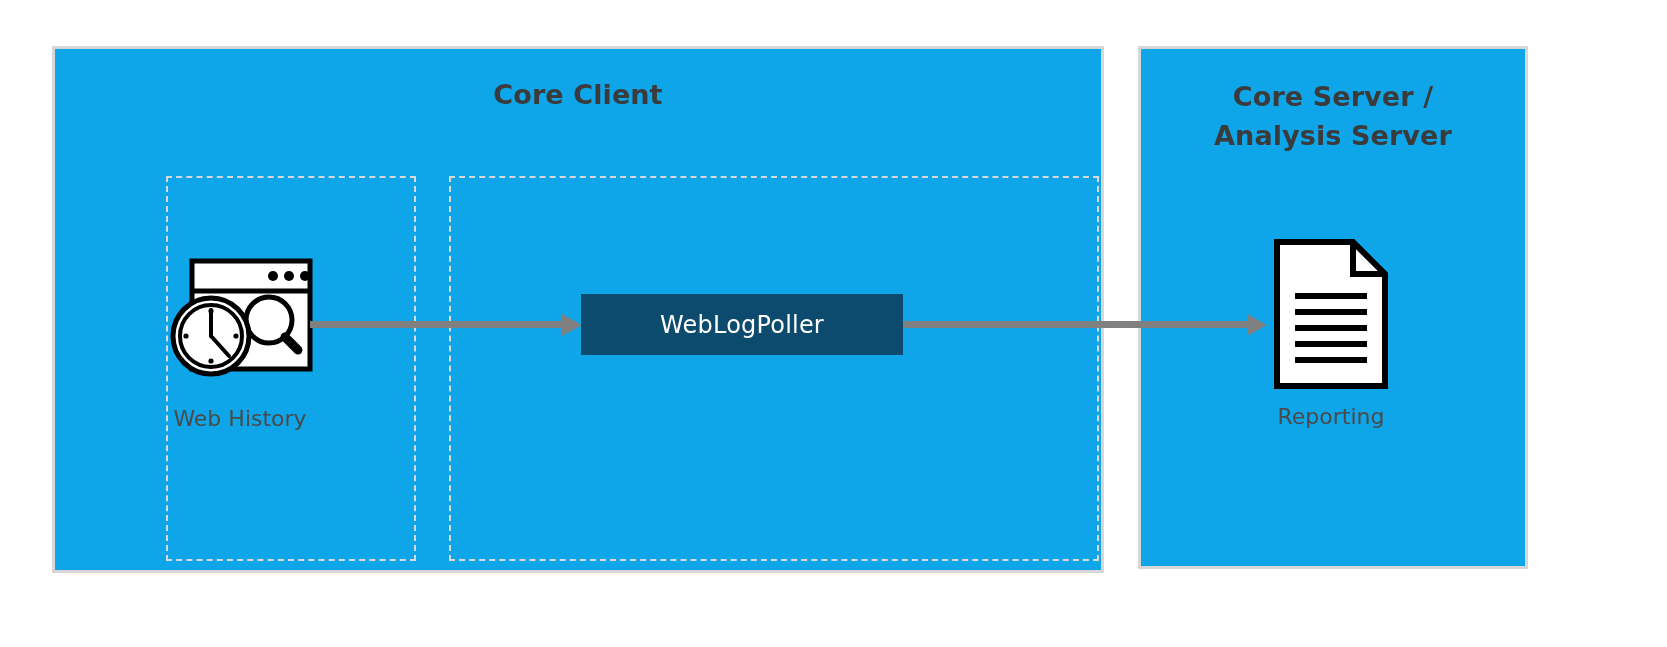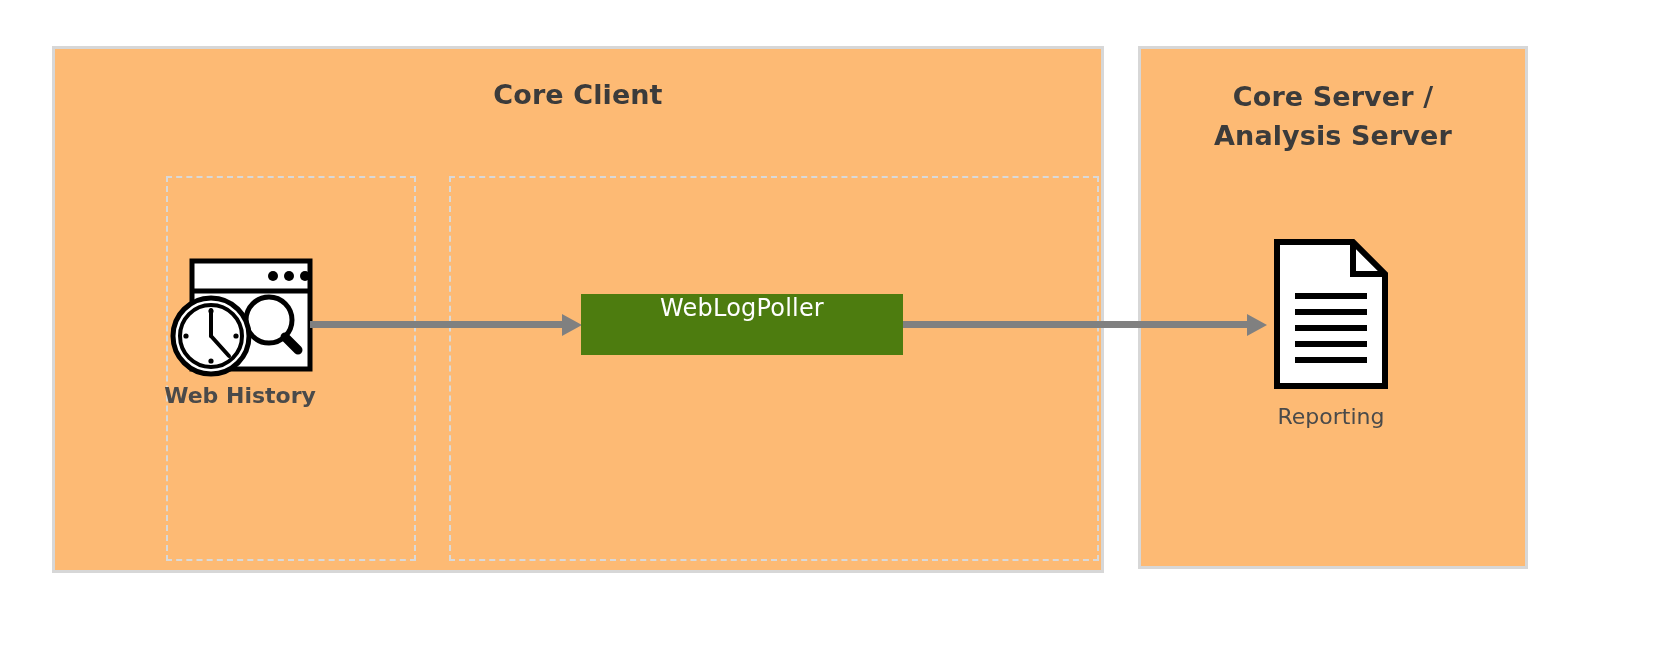--- a/index.html
+++ b/index.html
@@ -11,21 +11,21 @@
     width: 1667px; height: 647px;
     font-family: "DejaVu Sans", "Liberation Sans", sans-serif;
     position: relative;
     overflow: hidden;
   }
 
   
   .panel {
     position: absolute;
     border: 3px solid #d7d7d7;
-    background: #fdba74;
+    background: #0ea5e9;
   }
   #panel-core-client {
     left: 52px; top: 46px;
     width: 1052px; height: 527px;
   }
   #panel-core-server {
     left: 1138px; top: 46px;
     width: 390px; height: 523px;
   }
 
@@ -81,23 +81,23 @@
   #arrow-poller-to-reporting {
     left: 903px; top: 321px;
     width: 345px;
   }
 
   
   #weblogpoller-box {
     position: absolute;
     left: 581px; top: 294px;
     width: 322px; height: 61px;
-    background: #4d7c0f;
+    background: #0c4a6e;
     display: flex;
-    align-items: flex-start;
+    align-items: center;
     justify-content: center;
   }
   #weblogpoller-box .box-label {
     color: #ffffff;
     font-size: 24px;
     letter-spacing: 0.2px;
   }
 
   
   .node {
@@ -108,21 +108,21 @@
   }
   #node-web-history { left: 150px; top: 253px; width: 180px; }
   #node-reporting  { left: 1240px; top: 238px; width: 182px; }
 
   .node-caption {
     font-size: 22px;
     color: #4a4a4a;
     margin-top: 10px;
     white-space: nowrap;
   }
-  #node-web-history .node-caption { margin-top: 0; font-weight: bold; }
+  #node-web-history .node-caption { margin-top: 23px; }
   #node-reporting .node-caption { margin-top: 14px; }
 
   .icon-svg { display: block; }
 </style>
 </head>
 <body>
 
 <div class="panel" id="panel-core-client">
   <div class="panel-title">Core Client</div>
 

